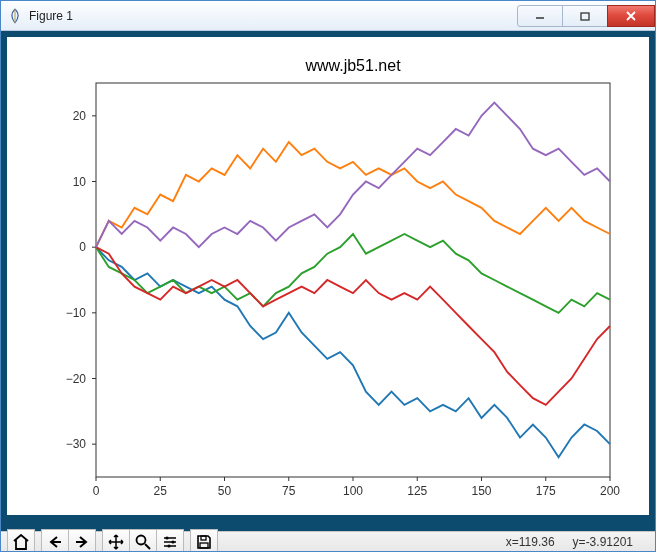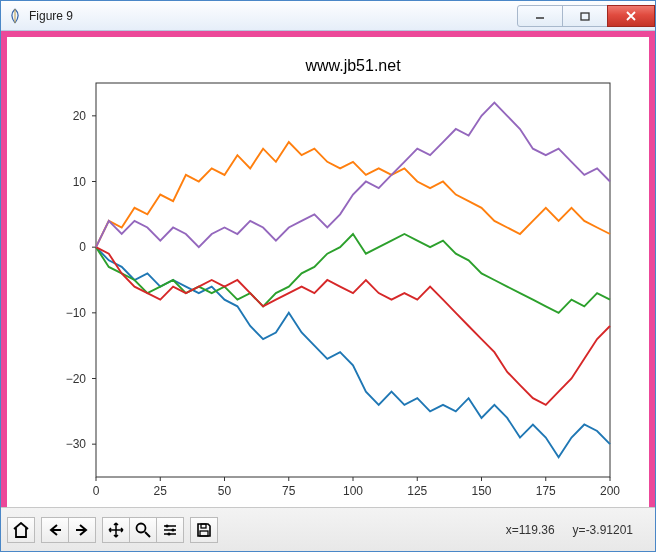--- a/index.html
+++ b/index.html
@@ -31,32 +31,32 @@
   }
   .tb-btn.min { border-top-left-radius:3px; border-bottom-left-radius:3px; }
   .tb-btn.close {
     background: linear-gradient(#f07a6f,#e04b3f 45%,#c43328);
     border-color:#a02820; color:#fff;
     border-top-right-radius:0; border-bottom-right-radius:0;
     width: 48px;
   }
   .tb-btn.close svg path { stroke:#fff; }
   .client {
-    flex: 1; background:#ec4899; position:relative; overflow:hidden;
+    flex: 1; background:#0c4a6e; position:relative; overflow:hidden;
   }
   .canvas-wrap {
     position:absolute; inset: 6px 6px 36px 6px;
     background:#fff;
   }
   svg.chart { width:100%; height:100%; display:block; }
   .axis text { font-size: 12px; fill:#333; }
   .axis line, .axis path { stroke:#333; stroke-width:1; fill:none; }
   .title { font-size:16px; fill:#000; text-anchor:middle; }
   .toolbar {
-    position:absolute; left:0; right:0; bottom:0; height:44px;
+    position:absolute; left:0; right:0; bottom:0; height:20px;
     background: linear-gradient(#f3f3f3,#e8e8e8);
     border-top:1px solid #c8c8c8;
     display:flex; align-items:center; padding: 0 6px; gap:0;text-align:right;
   }
   .tgroup { display:flex; gap:0; margin-right:6px; }
   .tbtn {
     width:28px; height:26px; border:1px solid #bbb;
     background: linear-gradient(#fdfdfd,#ececec);
     display:flex; align-items:center; justify-content:center;
     margin-left:-1px;
@@ -70,21 +70,21 @@
 
 <div class="window">
 
   <div class="titlebar">
     <span class="tb-icon">
       <svg width="14" height="16" viewBox="0 0 14 16">
           <path d="M7 1 C3 5 3 10 7 15 M7 1 C11 5 11 10 7 15" stroke="#3a66a8" stroke-width="1.2" fill="none"></path>
           <path d="M7 1 L7 15" stroke="#b89a4a" stroke-width="1"></path>
         </svg>
     </span>
-    <span class="tb-title">Figure 9</span>
+    <span class="tb-title">Figure 1</span>
     <span class="tb-spacer"></span>
     <div class="tb-btn min">
       <svg width="10" height="10">
           <line x1="1" y1="7" x2="9" y2="7" stroke="#333" stroke-width="1.5"></line>
         </svg>
     </div>
     <div class="tb-btn">
       <svg width="10" height="10">
           <rect x="1" y="2" width="8" height="7" fill="none" stroke="#333" stroke-width="1.3"></rect>
         </svg>

